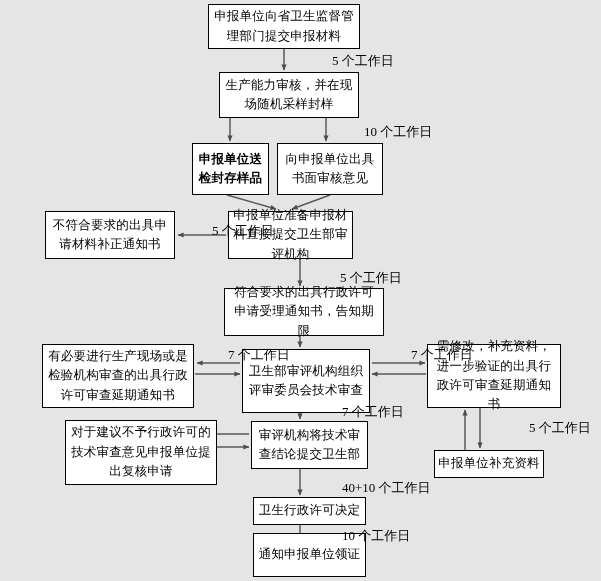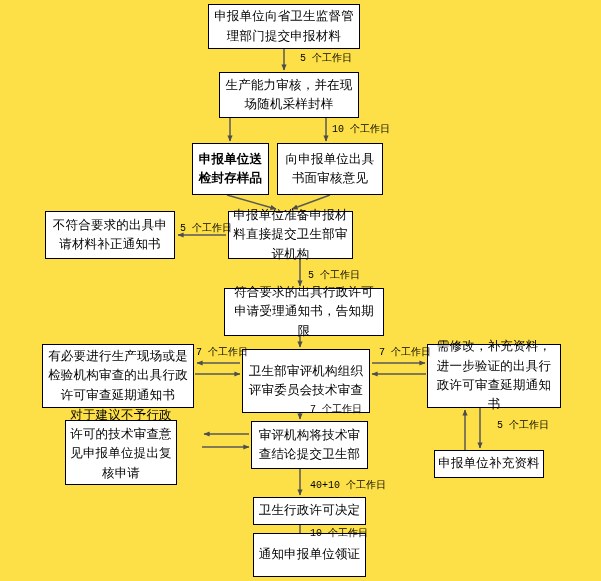--- a/index.html
+++ b/index.html
@@ -7,21 +7,21 @@
     padding: 0;
     background: #ffffff;
   }
   body {
     font-family: "Liberation Serif", "DejaVu Serif", serif;
   }
   #chart-root {
     position: relative;
     width: 601px;
     height: 581px;
-    background: #fde047;
+    background: #e5e5e5;
     overflow: hidden;
   }
   svg#flow-svg {
     position: absolute;
     left: 0;
     top: 0;
     width: 601px;
     height: 581px;
   }
   .node-box {
@@ -40,25 +40,26 @@
     letter-spacing: 0.2px;
     padding: 1px 3px;
   }
   .node-label {
     display: block;
     width: 100%;
   }
   .edge-label {
     position: absolute;
     color: #000000;
-    font-family: Liberation Mono, monospace;
-    font-size: 10px;
+    font-family: Liberation Serif, serif;
+    font-size: 13px;
     line-height: 1;
     white-space: nowrap;
     background: transparent;
+    margin-left: 32px;
   }
 </style>
 </head>
 <body>
 
 <div id="chart-root">
 
   <svg id="flow-svg" viewBox="0 0 601 581" xmlns="http://www.w3.org/2000/svg">
     <defs>
       <marker id="arrowhead" markerWidth="7" markerHeight="7" refX="5.6" refY="2.6" orient="auto" markerUnits="userSpaceOnUse">
@@ -140,21 +141,21 @@
   </div>
 
   <div class="node-box" style="left:242px; top:349px; width:128px; height:64px;">
     <span class="node-label">卫生部审评机构组织评审委员会技术审查</span>
   </div>
 
   <div class="node-box" style="left:427px; top:344px; width:134px; height:64px;">
     <span class="node-label">需修改，补充资料，进一步验证的出具行政许可审查延期通知书</span>
   </div>
 
-  <div class="node-box" style="left:65px; top:420px; width:112px; height:65px;align-items:flex-end;">
+  <div class="node-box" style="left:65px; top:420px; width:152px; height:65px;">
     <span class="node-label">对于建议不予行政许可的技术审查意见申报单位提出复核申请</span>
   </div>
 
   <div class="node-box" style="left:251px; top:421px; width:117px; height:48px;">
     <span class="node-label">审评机构将技术审查结论提交卫生部</span>
   </div>
 
   <div class="node-box" style="left:434px; top:450px; width:110px; height:28px;">
     <span class="node-label">申报单位补充资料</span>
   </div>

